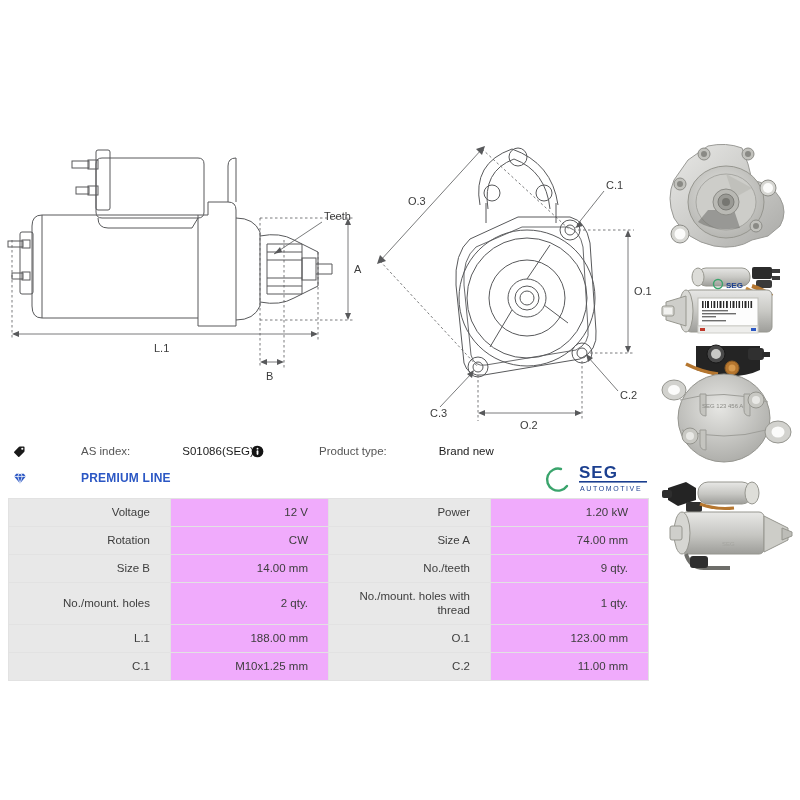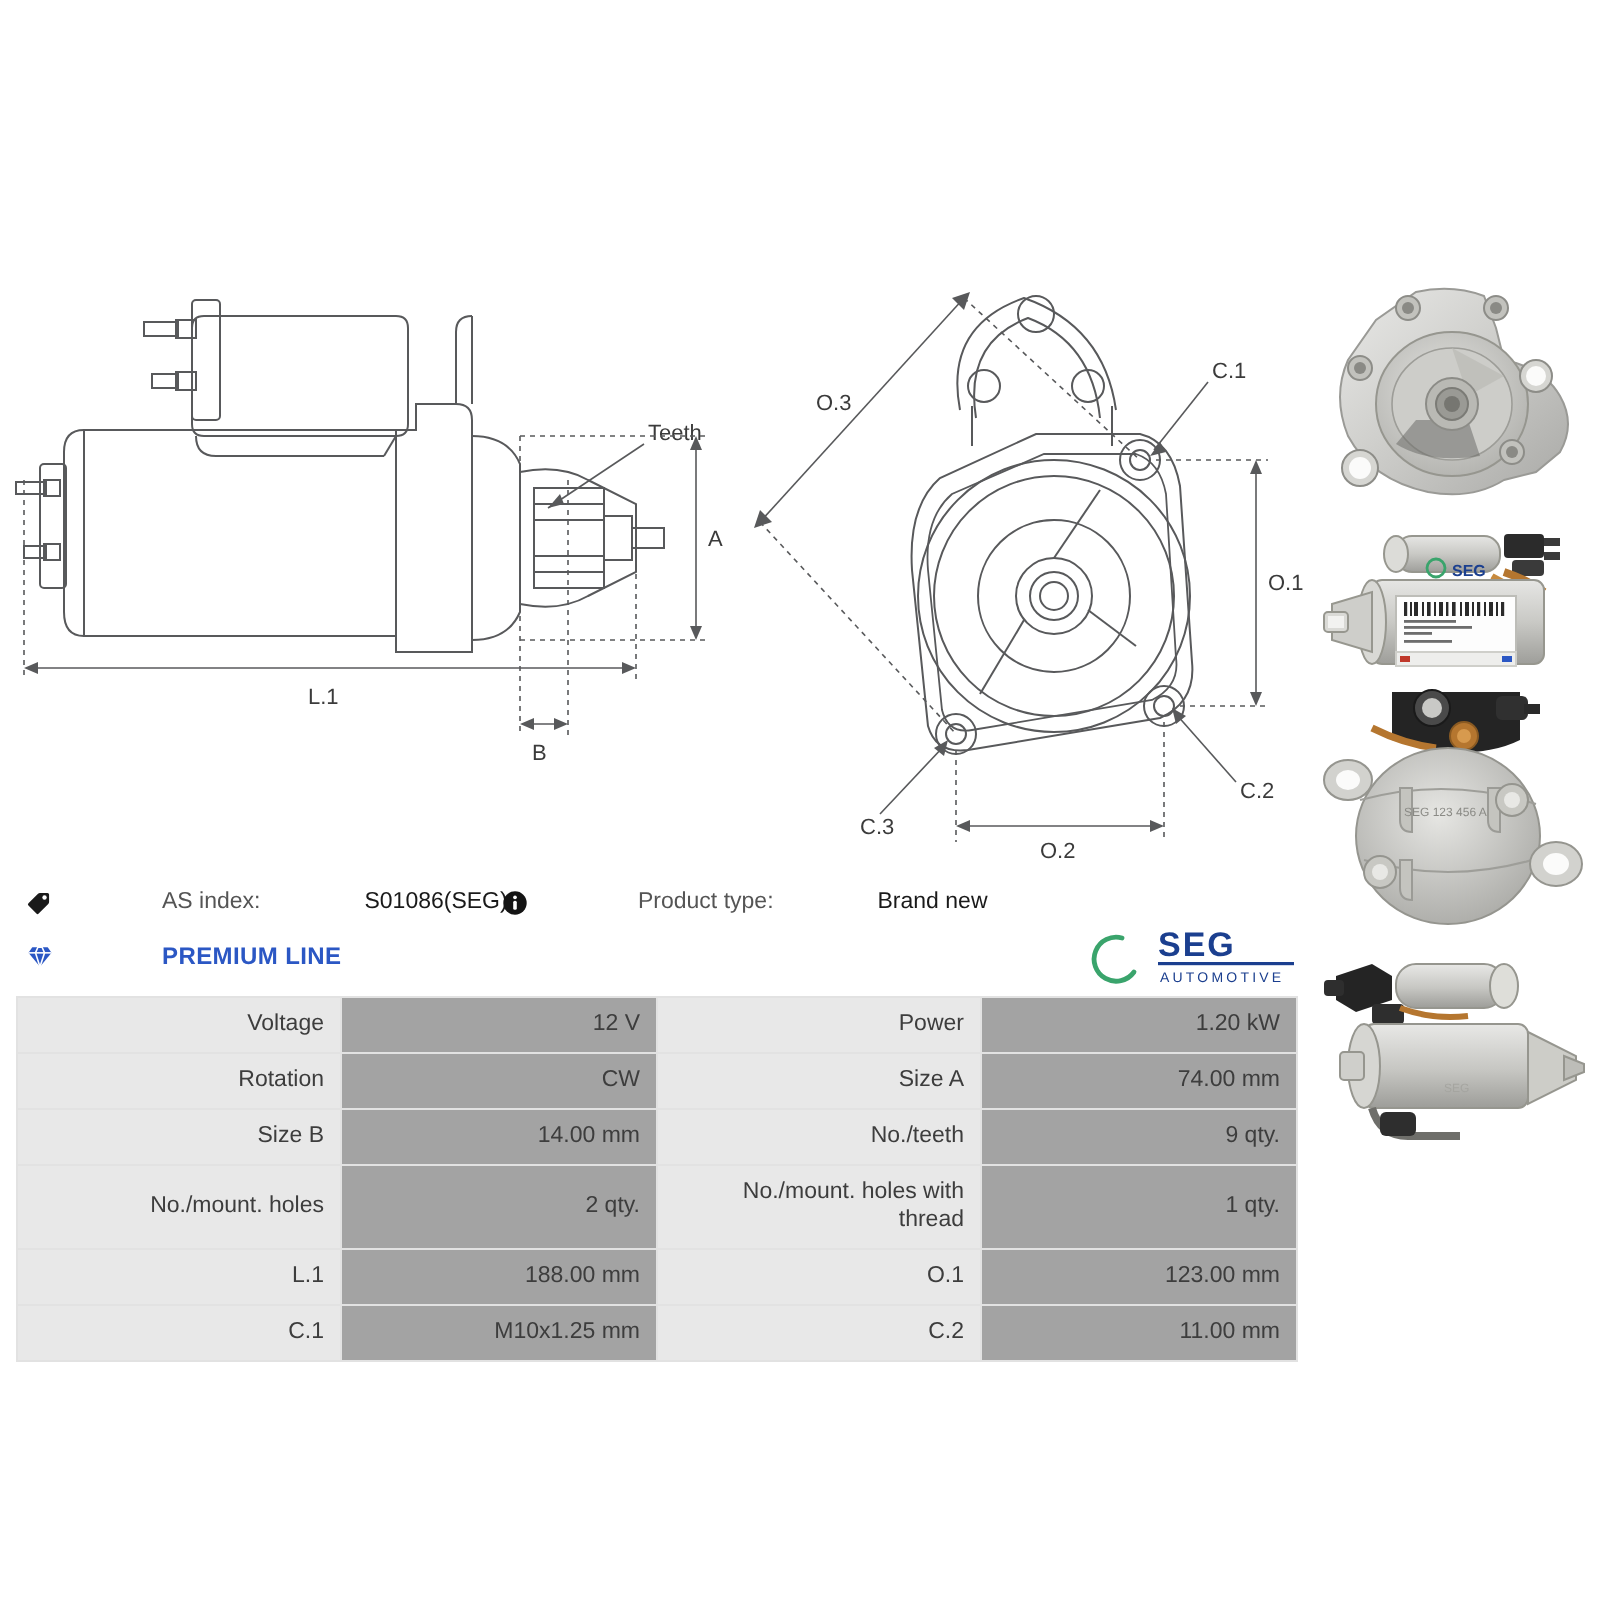--- a/index.html
+++ b/index.html
@@ -118,32 +118,32 @@
     position: absolute;
     left: 8px;
     top: 498px;
     width: 640px;
     border-collapse: collapse;
     table-layout: fixed;
     font-size: 11.5px;
   }
   .spec-table td {
     border: 1px solid #e2e2e2;
-    padding: 6px 8px;
+    padding: 6px 20px;
     height: 15px;
     vertical-align: middle;
     line-height: 1.25;
   }
   .spec-table td.k {
     background: #e8e8e8;
     color: #3d3d3d;
     text-align: right;
   }
   .spec-table td.v {
-    background: #a3a3a3;
+    background: #f0abfc;
     color: #3d3d3d;
     text-align: right;
   }
   .col-k1 { width: 162px; }
   .col-v1 { width: 158px; }
   .col-k2 { width: 162px; }
   .col-v2 { width: 158px; }
 
   svg { display: block; }
   .ln  { fill: none; stroke: #58595b; stroke-width: 1; }

